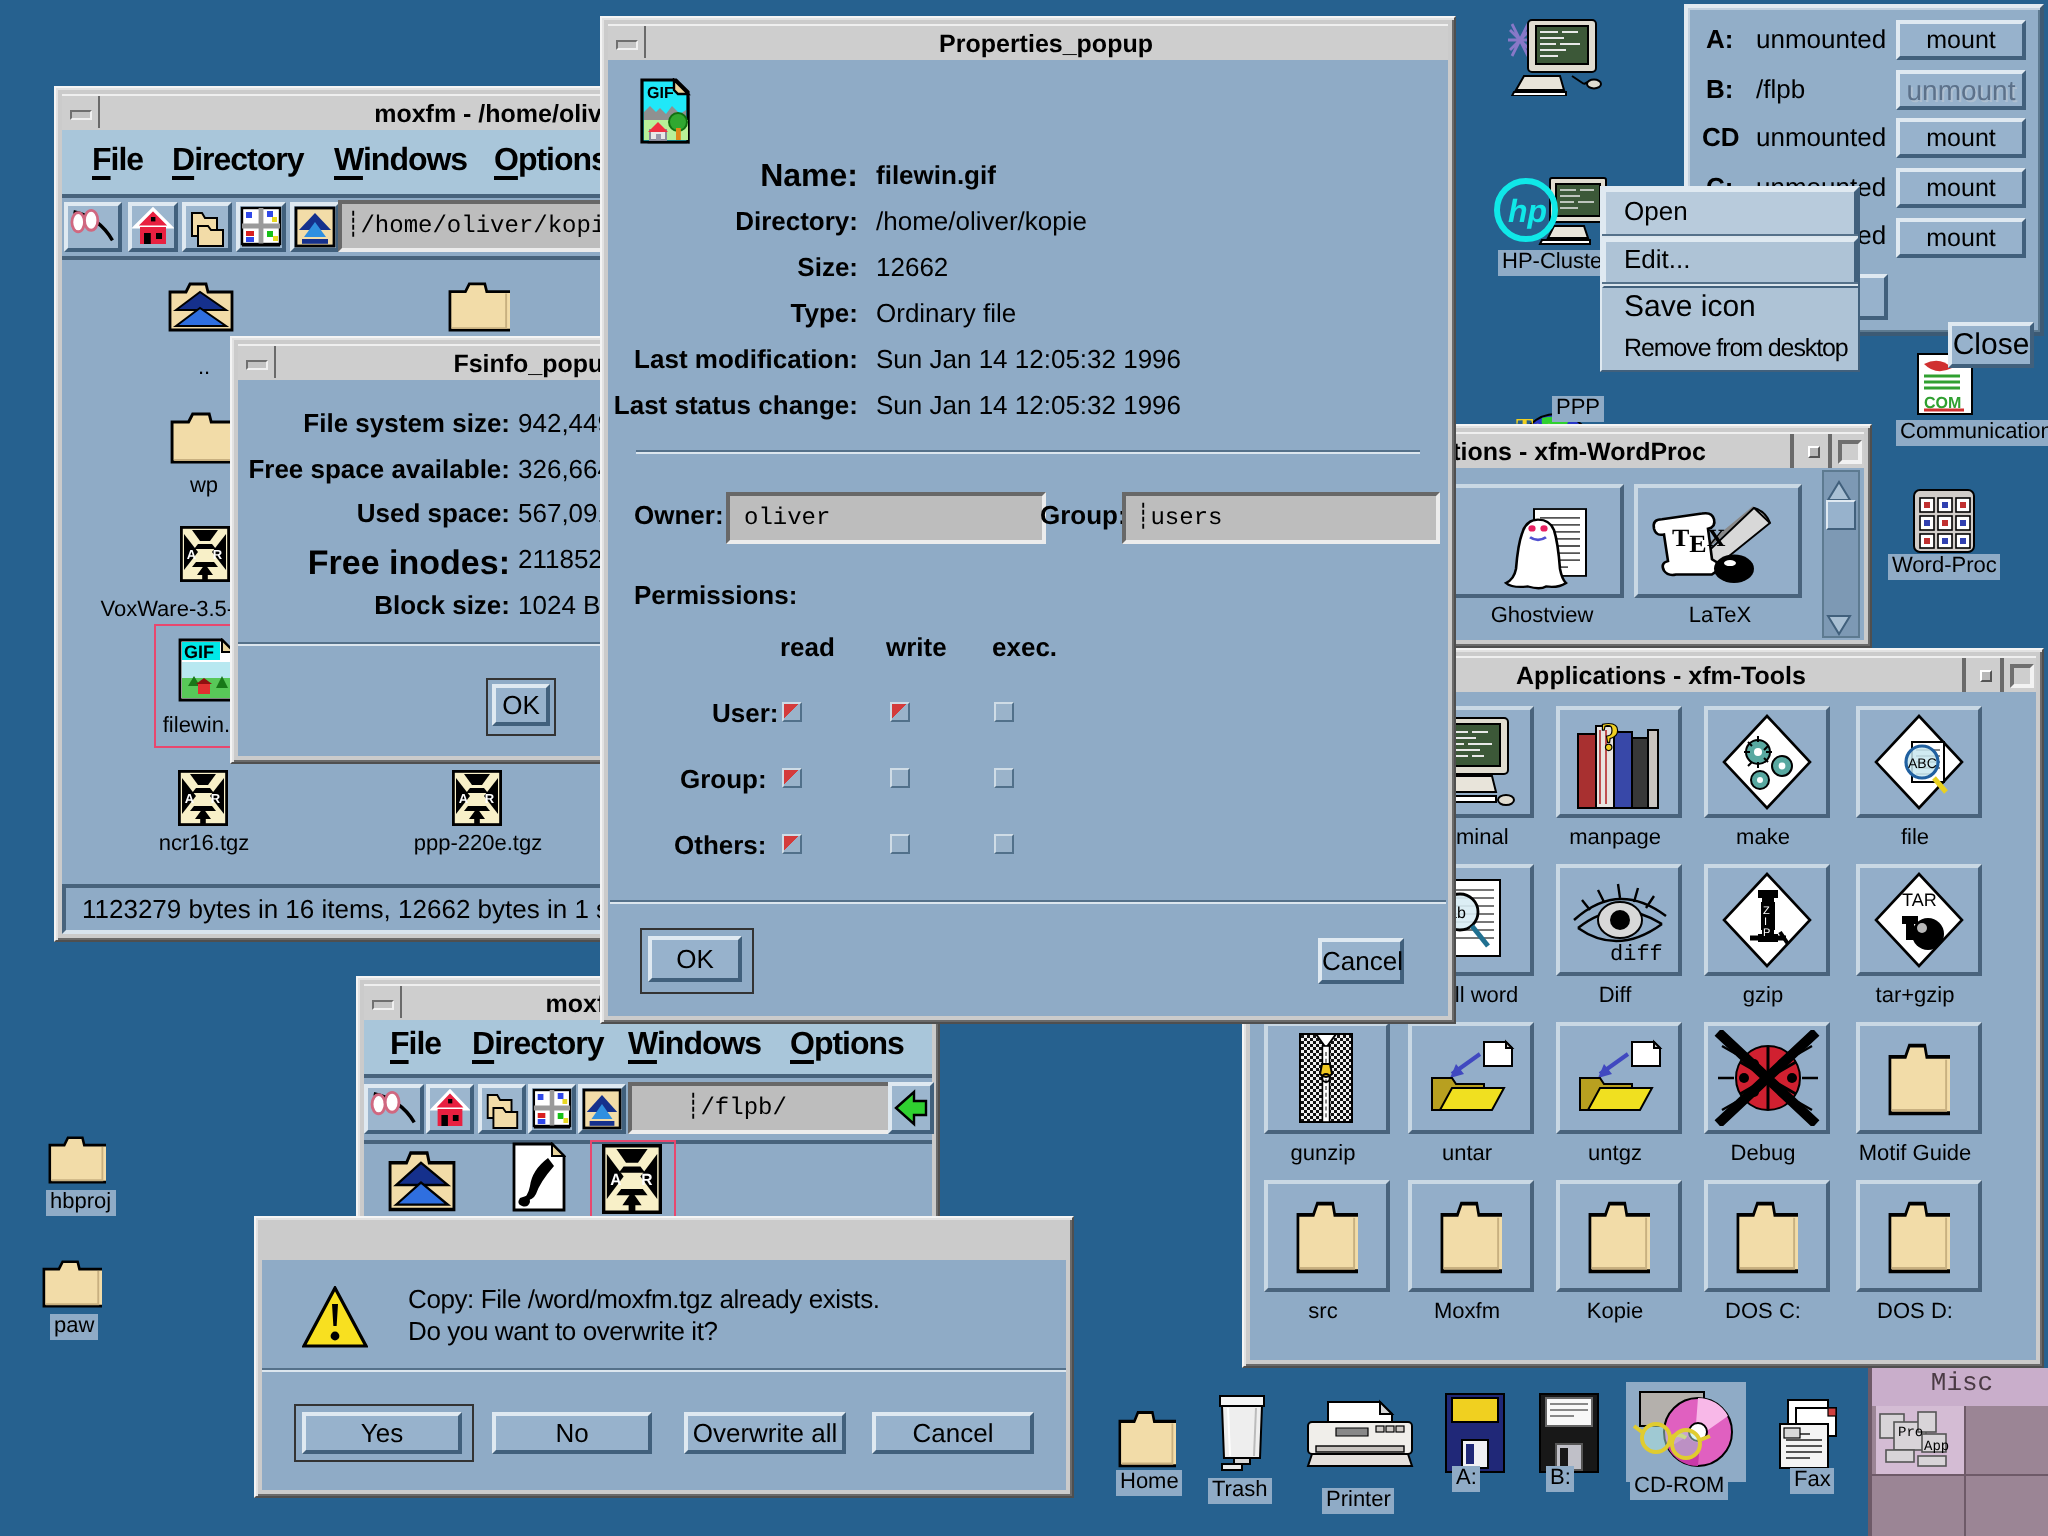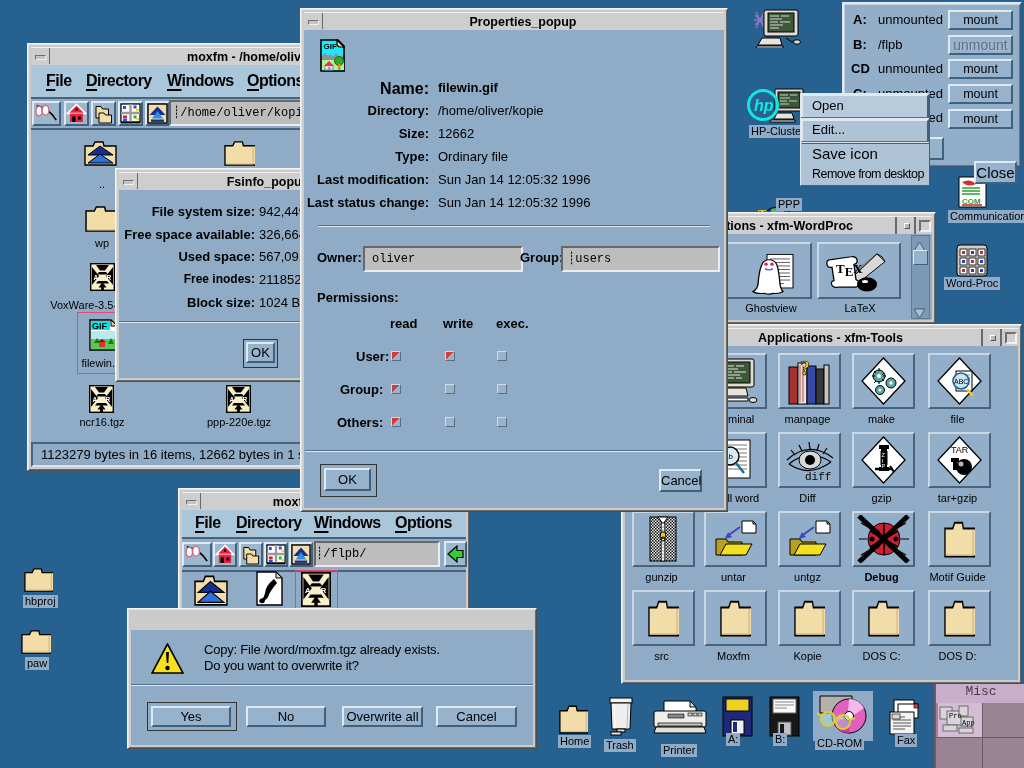--- a/index.html
+++ b/index.html
@@ -13,21 +13,21 @@
  border-bottom:1px solid #0a0a0a;border-top:1px solid #efefef;}
 .tbar .ttl{position:absolute;left:18px;right:0;top:2px;text-align:center;font-weight:bold;
  font-size:12.5px;color:#000;}
 .mini{position:absolute;left:0;top:0;width:18px;height:16px;border-right:1px solid #6a6a6a;background:#cecece;}
 .mini:after{content:"";position:absolute;left:4px;top:7px;width:9px;height:3px;background:#c4c4c4;
  border:1px solid;border-color:#6f6f6f #f0f0f0 #f0f0f0 #6f6f6f;}
 .cont{position:absolute;left:3px;right:3px;top:21px;bottom:3px;background:#8fabc6;}
 .btn{position:absolute;background:#97b2cc;border:2px solid;border-color:#dfe9f1 #41607c #41607c #dfe9f1;
  color:#000;text-align:center;font-size:13px;font-family:"Liberation Sans",sans-serif;white-space:nowrap;}
 .tf{position:absolute;background:#bdbdbd;border:2px solid;border-color:#686868 #ececec #ececec #686868;
- font:12px "Liberation Mono",monospace;color:#000;}
+ font:12px "Liberation Mono",monospace;color:#000;padding-left:27px;}
 .groove{position:absolute;height:0;border-top:1px solid #55718a;border-bottom:1px solid #dce6ee;}
 .dlab{position:absolute;background:#8fabc6;color:#000;font-size:11px;line-height:13px;padding:0 2px;white-space:nowrap;}
 .blab{position:absolute;color:#000;font-size:11px;line-height:13px;white-space:nowrap;text-align:center;}
 .ibox{position:absolute;background:#93aec9;border:2px solid;border-color:#c9d8e4 #49637c #49637c #c9d8e4;}
 .mb{font-weight:bold;font-size:16px;letter-spacing:-0.5px;color:#000;position:absolute;white-space:nowrap;}
 .mb u{text-decoration-thickness:2px;text-underline-offset:3px;}
 .tbtn{position:absolute;background:#9cb6ce;border:2px solid;border-color:#dfe9f1 #41607c #41607c #dfe9f1;}
 .lbl{position:absolute;white-space:nowrap;color:#000;}
 .bold{font-weight:bold;}
 .chk{position:absolute;width:8px;height:8px;background:#9ab3ca;
@@ -329,21 +329,21 @@
       <div class="mini"></div>
       <div class="ttl">Fsinfo_popup</div>
     </div>
  <div class="cont">
   <div class="lbl bold" style="right:144px;top:14px;font-size:13px;">File system size:</div>
   <div class="lbl" style="left:140px;top:14px;font-size:13px;">942,449 KB</div>
   <div class="lbl bold" style="right:144px;top:37px;font-size:13px;">Free space available:</div>
   <div class="lbl" style="left:140px;top:37px;font-size:13px;">326,664 KB</div>
   <div class="lbl bold" style="right:144px;top:59px;font-size:13px;">Used space:</div>
   <div class="lbl" style="left:140px;top:59px;font-size:13px;">567,091 KB</div>
-  <div class="lbl bold" style="right:144px;top:82px;font-size:12px;">Free inodes:</div>
+  <div class="lbl bold" style="right:144px;top:82px;font-size:17px;">Free inodes:</div>
   <div class="lbl" style="left:140px;top:82px;font-size:13px;">2118528</div>
   <div class="lbl bold" style="right:144px;top:105px;font-size:13px;">Block size:</div>
   <div class="lbl" style="left:140px;top:105px;font-size:13px;">1024 Bytes</div>
   <div class="groove" style="left:0;right:0;top:131px;"></div>
   <div class="abs" style="left:124px;top:149px;width:33px;height:27px;border:1px solid #333;background:transparent;">
    <div class="btn" style="left:2px;top:2px;width:25px;height:17px;line-height:17px;">OK</div>
   </div>
  </div>
 </div>
 
@@ -574,21 +574,21 @@
       </div>
   <div class="ibox" style="left:303px;top:165px;width:59px;height:52px;">
         <div class="abs" style="left:14px;top:7px;width:31px;height:38px;"><svg width="100%" height="100%" viewBox="0 0 32 27" preserveAspectRatio="none">
             <path d="M1 26 V6 h8 l2 -4 h8 l1 4 h13 v20 z" fill="#f2dca8" stroke="#000" stroke-width="1.4"></path>
             <path d="M30 7 V25 H2" fill="none" stroke="#c8b080" stroke-width="1"></path>
           </svg></div>
       </div>
   <div class="blab" style="left:7px;top:225px;width:59px;">gunzip</div>
   <div class="blab" style="left:79px;top:225px;width:59px;">untar</div>
   <div class="blab" style="left:153px;top:225px;width:59px;">untgz</div>
-  <div class="blab" style="left:227px;top:225px;width:59px;font-weight:bold;">Debug</div>
+  <div class="blab" style="left:227px;top:225px;width:59px;">Debug</div>
   <div class="blab" style="left:296px;top:225px;width:73px;">Motif Guide</div>
 
   <div class="ibox" style="left:7px;top:244px;width:59px;height:52px;">
         <div class="abs" style="left:14px;top:7px;width:31px;height:38px;"><svg width="100%" height="100%" viewBox="0 0 32 27" preserveAspectRatio="none">
             <path d="M1 26 V6 h8 l2 -4 h8 l1 4 h13 v20 z" fill="#f2dca8" stroke="#000" stroke-width="1.4"></path>
             <path d="M30 7 V25 H2" fill="none" stroke="#c8b080" stroke-width="1"></path>
           </svg></div>
       </div>
   <div class="ibox" style="left:79px;top:244px;width:59px;height:52px;">
         <div class="abs" style="left:14px;top:7px;width:31px;height:38px;"><svg width="100%" height="100%" viewBox="0 0 32 27" preserveAspectRatio="none">

